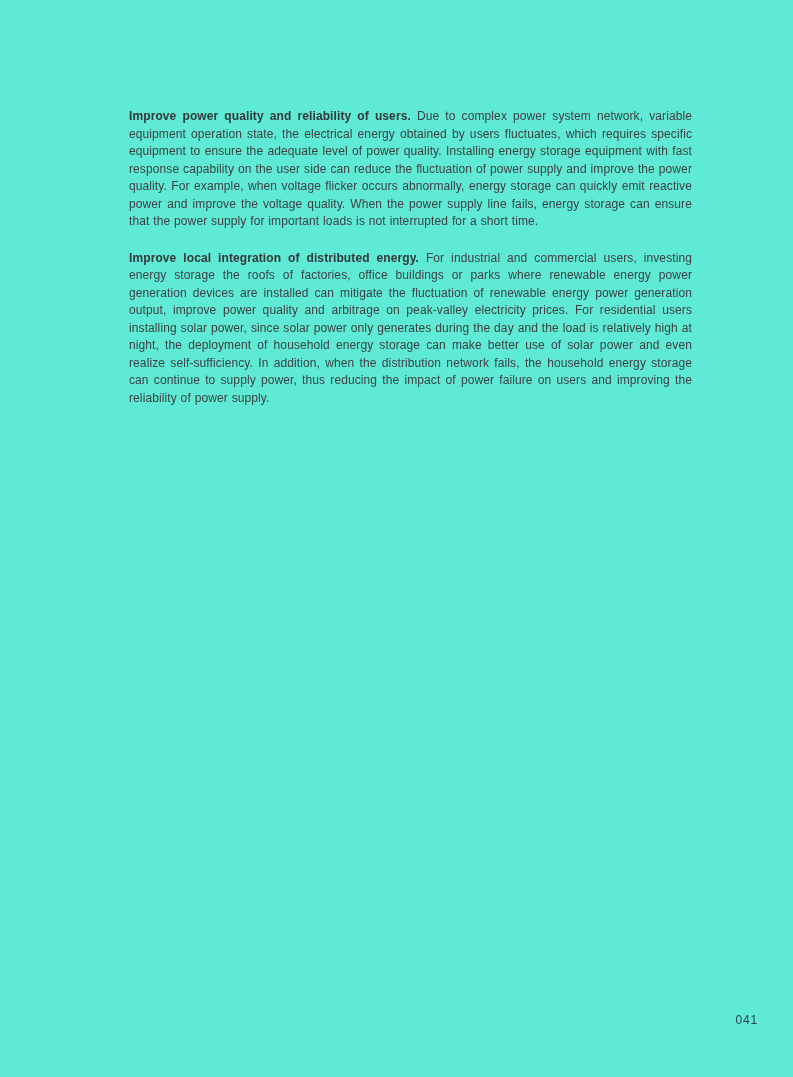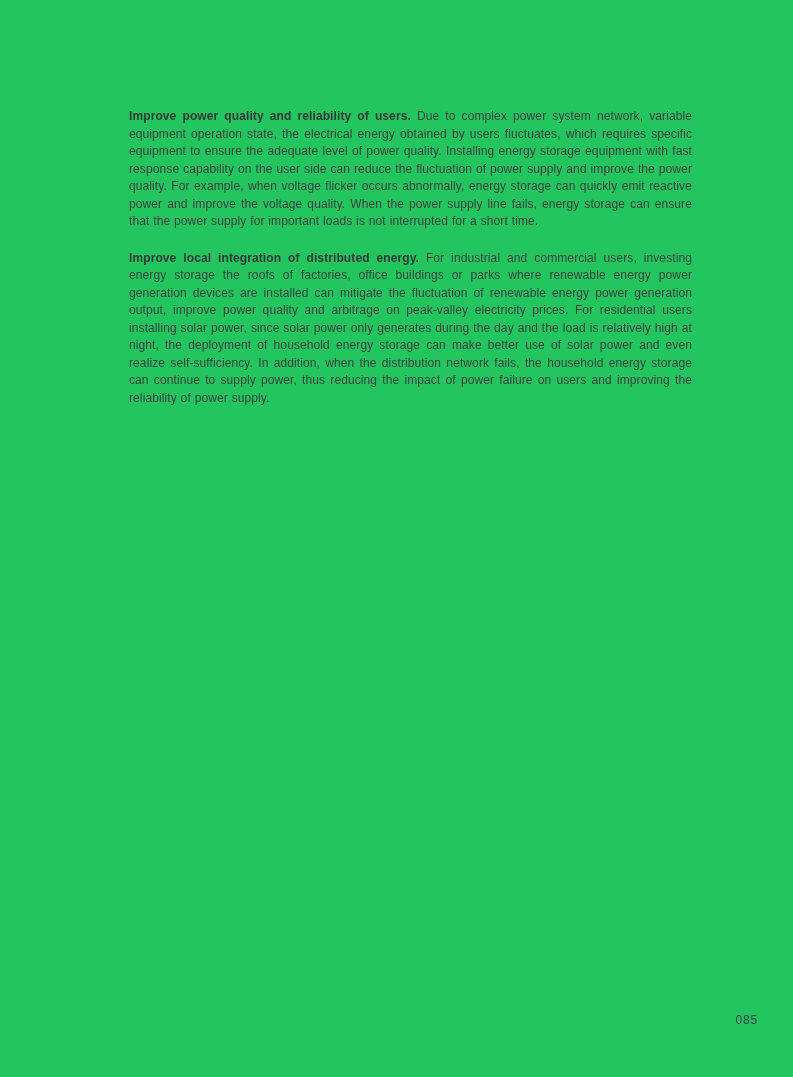--- a/index.html
+++ b/index.html
@@ -4,21 +4,21 @@
 <style>
   html, body {
     margin: 0;
     padding: 0;
     background: #ffffff;
   }
   .page {
     position: relative;
     width: 793px;
     height: 1077px;
-    background: #22c55e;
+    background: #5eead4;
     overflow: hidden;
     font-family: "Liberation Sans", "DejaVu Sans", sans-serif;
   }
   .content {
     position: absolute;
     left: 129px;
     top: 108px;
     width: 563px;
   }
   .para {
@@ -45,14 +45,14 @@
   }
 </style>
 </head>
 <body>
 
 <div class="page">
   <div class="content">
     <p class="para"><strong>Improve power quality and reliability of users.</strong><span> Due to complex power system network, variable equipment operation state, the electrical energy obtained by users fluctuates, which requires specific equipment to ensure the adequate level of power quality. Installing energy storage equipment with fast response capability on the user side can reduce the fluctuation of power supply and improve the power quality. For example, when voltage flicker occurs abnormally, energy storage can quickly emit reactive power and improve the voltage quality. When the power supply line fails, energy storage can ensure that the power supply for important loads is not interrupted for a short time.</span></p>
     <p class="para"><strong>Improve local integration of distributed energy.</strong><span> For industrial and commercial users, investing energy storage the roofs of factories, office buildings or parks where renewable energy power generation devices are installed can mitigate the fluctuation of renewable energy power generation output, improve power quality and arbitrage on peak-valley electricity prices. For residential users installing solar power, since solar power only generates during the day and the load is relatively high at night, the deployment of household energy storage can make better use of solar power and even realize self-sufficiency. In addition, when the distribution network fails, the household energy storage can continue to supply power, thus reducing the impact of power failure on users and improving the reliability of power supply.</span></p>
   </div>
-  <div class="page-number">085</div>
+  <div class="page-number">041</div>
 </div>
 
 </body></html>

